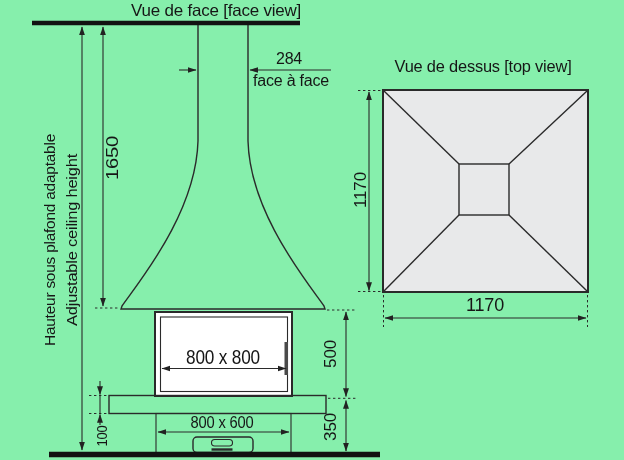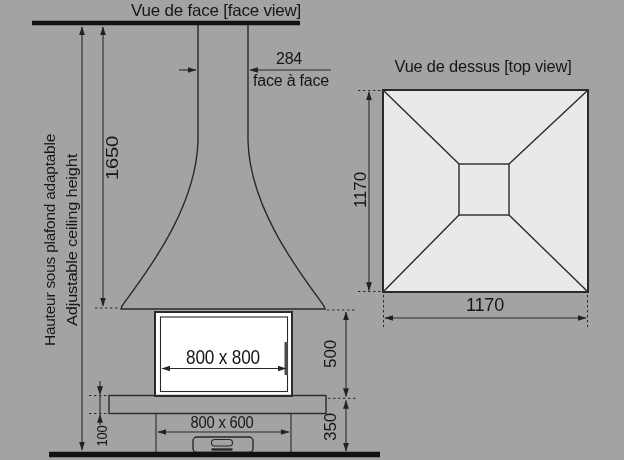--- a/index.html
+++ b/index.html
@@ -1,16 +1,16 @@
 <!DOCTYPE html>
 <html><head>
 <meta charset="utf-8">
 <style>
   html,body{margin:0;padding:0;background:#ffffff;}
-  .stage{position:relative;width:624px;height:460px;background:#a3a3a3;overflow:hidden;}
+  .stage{position:relative;width:624px;height:460px;background:#86efac;overflow:hidden;}
   svg{display:block;}
   text{font-family:"Liberation Sans","DejaVu Sans",sans-serif;letter-spacing:-0.2px;}
   .t-title{font-size:16.5px;}
   .t-dim16{font-size:16px;}
   .t-dim17{font-size:17px;}
   .t-dim18{font-size:18px;}
   .t-dim14{font-size:14px;}
   .t-big{font-size:20px;}
   .t-side{font-size:14.5px;}
   .sw1{stroke-width:1.1;fill:none;}

